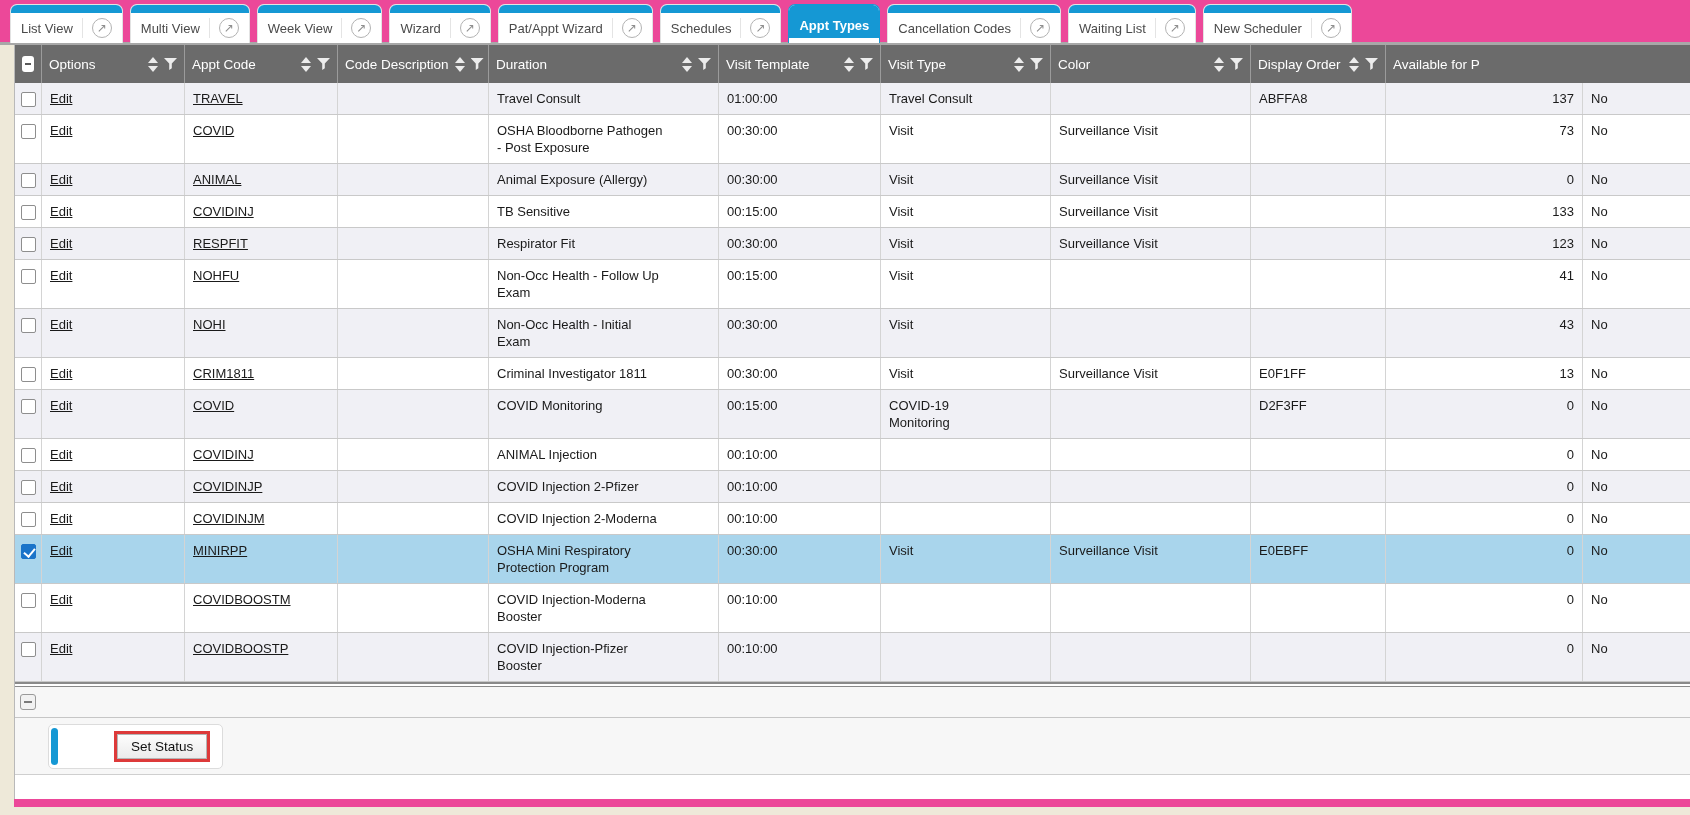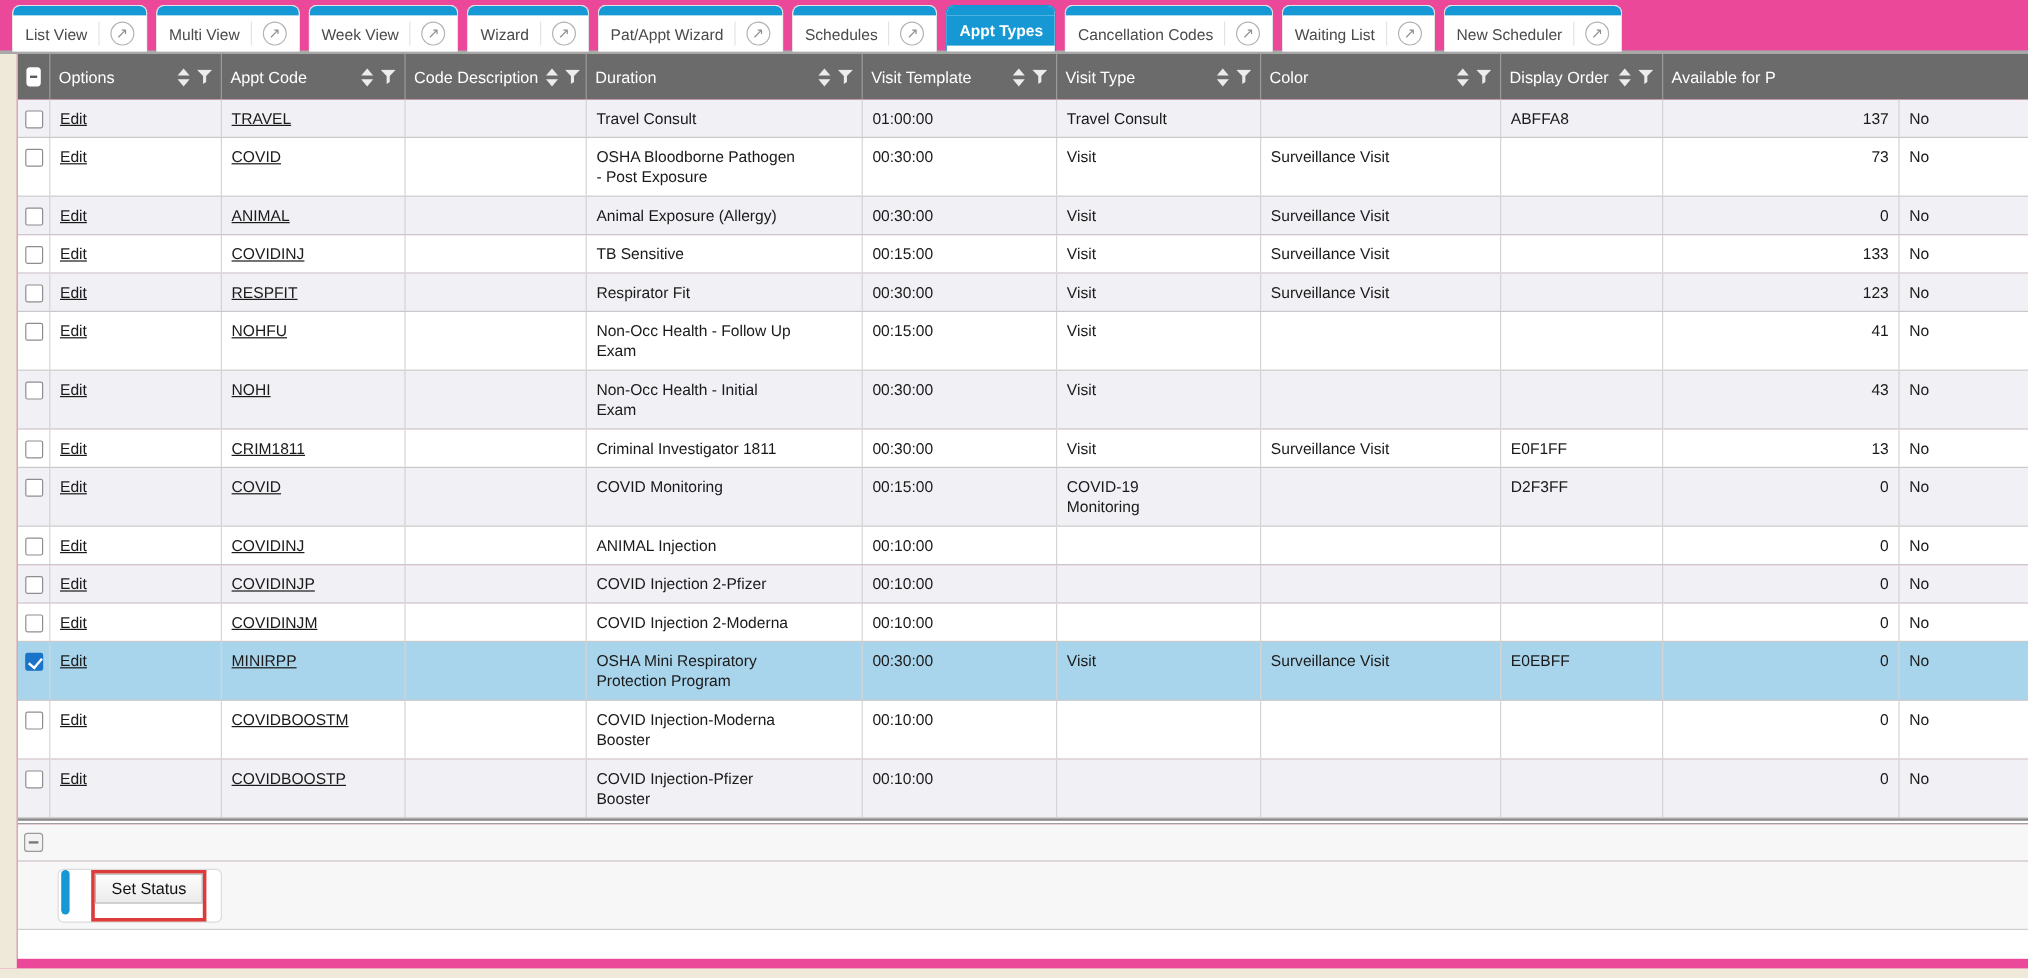--- a/index.html
+++ b/index.html
@@ -62,21 +62,21 @@
   
   .sep-double { height:5px; border-top:2px solid #8a8a8a; border-bottom:1px solid #8a8a8a; background:#fff; }
   .collapse-row { height:31px; background:#f7f7f7; border-bottom:1px solid #c6c6c6;
     display:flex; align-items:center; padding-left:5px; }
   .collapse-icon { width:16px; height:16px; border:1px solid #9a9a9a; border-radius:3px;
     background:#f2f2f2; position:relative; cursor:pointer; }
   .collapse-icon::after { content:""; position:absolute; left:3px; right:3px; top:6px; height:2px; background:#7a7a7a; }
   .footer-panel { height:57px; background:#f7f7f7; border-bottom:1px solid #cfcfcf;
     display:flex; align-items:center; }
   .status-card { margin-left:33px; height:45px; min-width:136px; background:#fff;
-    border:1px solid #dcdcdc; border-radius:5px; display:flex; position:relative; padding-right:12px; }
+    border:1px solid #dcdcdc; border-radius:5px; display:flex; align-items:center; position:relative; padding-right:12px;gap:38px; }
   .accent-bar { width:7px; height:37px; background:#1598d4; border-radius:4px; margin-left:2px; flex:none; }
   .red-box { border:3px solid #dd3a3a; margin-left:18px; padding:0; }
   .set-status-btn { font-family:"Liberation Sans", sans-serif; font-size:13.5px; color:#111;
     background:linear-gradient(#fdfdfd,#ebebeb); border:1px solid #b5b5b5; padding:4px 13px; cursor:pointer; }
   .below-panel { height:24px; background:#fff; }
 </style>
 </head>
 <body>
 
 <div class="page">

